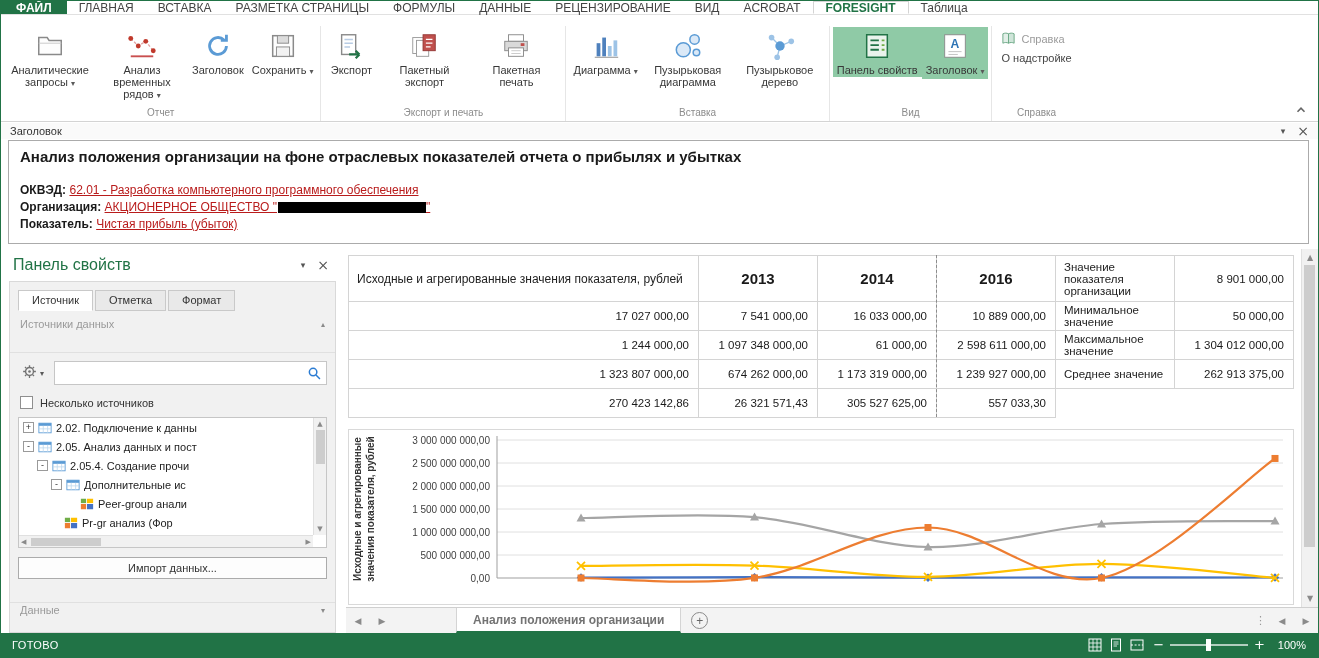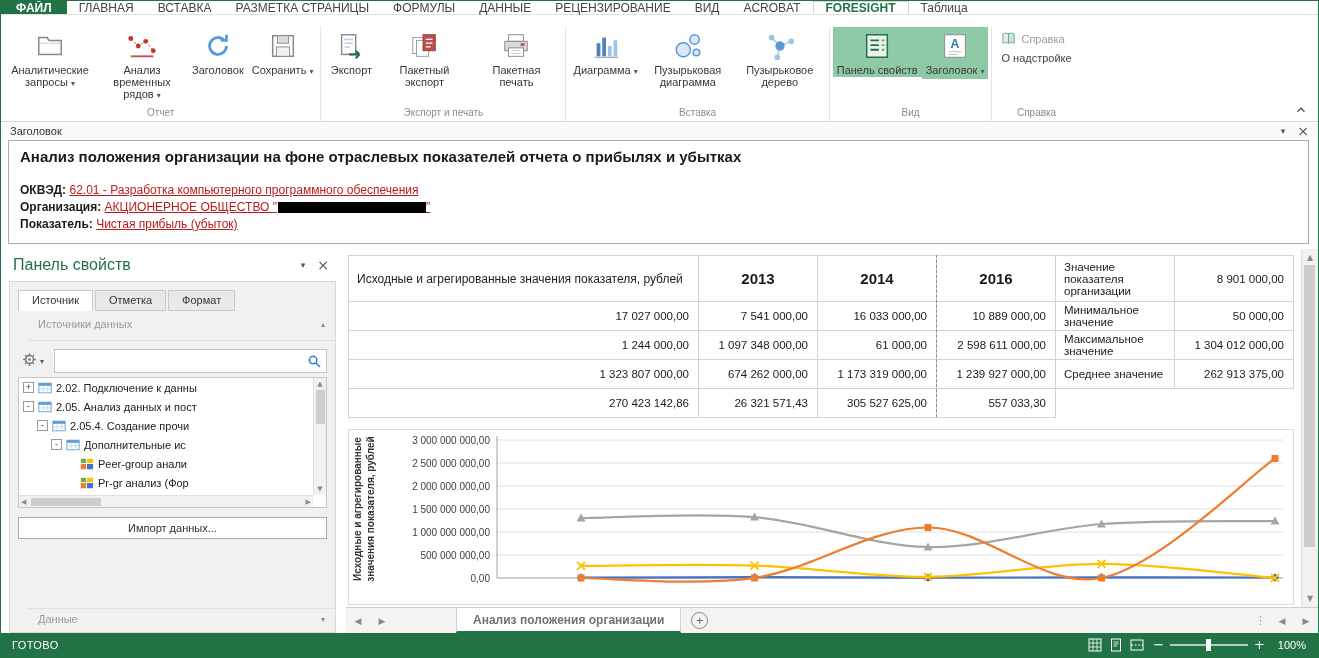--- a/index.html
+++ b/index.html
@@ -54,22 +54,22 @@
 
   
   .props { position:absolute; top:248px; left:0; width:340px; bottom:24px; background:#fff; }
   .props-header { height:30px; display:flex; align-items:center; padding:2px 12px 0 12px; }
   .props-title { color:#217346; font-size:16px; }
   .props-body { position:absolute; top:32px; left:8px; right:5px; bottom:0; background:#f1f1f1;
                 border:1px solid #d9d9d9; }
   .ptabs { display:flex; gap:2px; padding:8px 8px 0 8px; }
   .ptab { padding:3px 13px 4px; background:#e9e9e9; border:1px solid #c9c9c9; font-size:11px; color:#333; }
   .ptab.active { background:#fff; border-bottom-color:#fff; }
-  .psection { display:flex; align-items:center; padding:7px 10px 10px; color:#9a9a9a; font-size:11px;
-              border-bottom:1px solid #e0e0e0;margin-left:18px; }
+  .psection { display:flex; align-items:center; padding:7px 10px 22px; color:#9a9a9a; font-size:11px;
+              border-bottom:1px solid #e0e0e0; }
   .psection .glyph { margin-left:auto; font-size:8px; color:#8a8a8a; }
   .pfoot { position:absolute; left:0; right:0; bottom:0; border-top:1px solid #e0e0e0; border-bottom:none;
            background:#f1f1f1; height:24px; }
   .searchrow { display:flex; align-items:center; gap:6px; padding:8px 8px 4px; }
   .gearbtn { display:flex; align-items:center; gap:3px; padding:3px 4px; }
   .gearbtn svg { width:15px; height:15px; }
   .searchbox { flex:1; position:relative; background:#fff; border:1px solid #c6c6c6; height:24px; }
   .searchbox input { position:absolute; left:4px; top:2px; right:24px; bottom:2px; width:calc(100% - 28px);
                      border:none; outline:none; font-size:11px; font-family:"Liberation Sans",sans-serif; }
   .searchbox .mag { position:absolute; right:4px; top:4px; width:15px; height:15px; }
@@ -344,20 +344,24 @@
               </svg></span>
           <span class="caret glyph">▾</span>
         </span>
         <span class="searchbox">
           <input value="" style="">
           <span class="mag"><svg viewBox="0 0 16 16">
                 <circle cx="6.5" cy="6.5" r="4" fill="none" stroke="#2b7cd3" stroke-width="1.6"></circle>
                 <path d="M9.6 9.6l4.2 4.2" stroke="#2b7cd3" stroke-width="1.6"></path>
               </svg></span>
         </span>
+      </div>
+      <div class="checkrow">
+        <span class="checkbox"></span>
+        <span>Несколько источников</span>
       </div>
       <div class="treebox">
         <div class="tree">
             <div class="tnode" style="padding-left:4px">
               <span class="texp">+</span>
               <span class="ticon"><svg viewBox="0 0 16 16">
                   <rect x="1" y="2.5" width="14" height="11" fill="#fff" stroke="#5b9bd5"></rect>
                   <rect x="1" y="2.5" width="14" height="3" fill="#5b9bd5"></rect>
                   <path d="M1 9h14M6 5.5v8M11 5.5v8" stroke="#bdd7ee" stroke-width="0.9"></path>
                 </svg></span>
@@ -392,21 +396,21 @@
             </div>
             <div class="tnode" style="padding-left:61px">
               <span class="ticon"><svg viewBox="0 0 16 16">
                   <rect x="1" y="2" width="6" height="5" fill="#70ad47"></rect>
                   <rect x="8" y="2" width="7" height="5" fill="#ffc000"></rect>
                   <rect x="1" y="8" width="6" height="6" fill="#ed7d31"></rect>
                   <rect x="8" y="8" width="7" height="6" fill="#4472c4"></rect>
                 </svg></span>
               <span class="ttext">Peer-group анали</span>
             </div>
-            <div class="tnode" style="padding-left:61px">
+            <div class="tnode" style="padding-left:45px">
               <span class="ticon"><svg viewBox="0 0 16 16">
                   <rect x="1" y="2" width="6" height="5" fill="#70ad47"></rect>
                   <rect x="8" y="2" width="7" height="5" fill="#ffc000"></rect>
                   <rect x="1" y="8" width="6" height="6" fill="#ed7d31"></rect>
                   <rect x="8" y="8" width="7" height="6" fill="#4472c4"></rect>
                 </svg></span>
               <span class="ttext">Pr-gr анализ (Фор</span>
             </div>
           </div>
         <div class="tree-vscroll">

